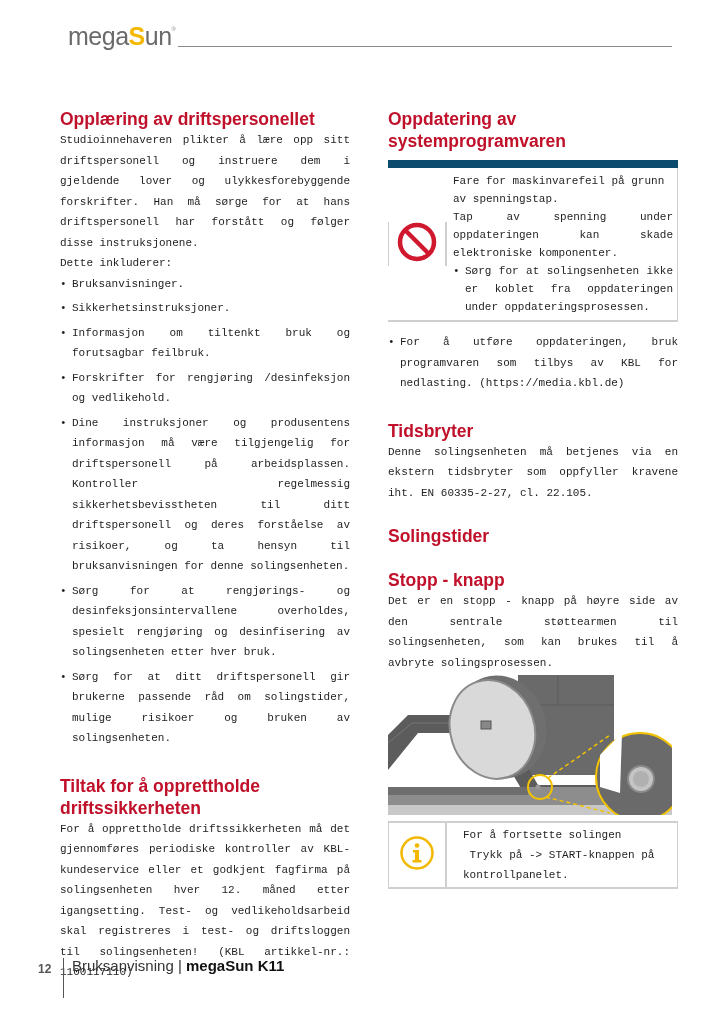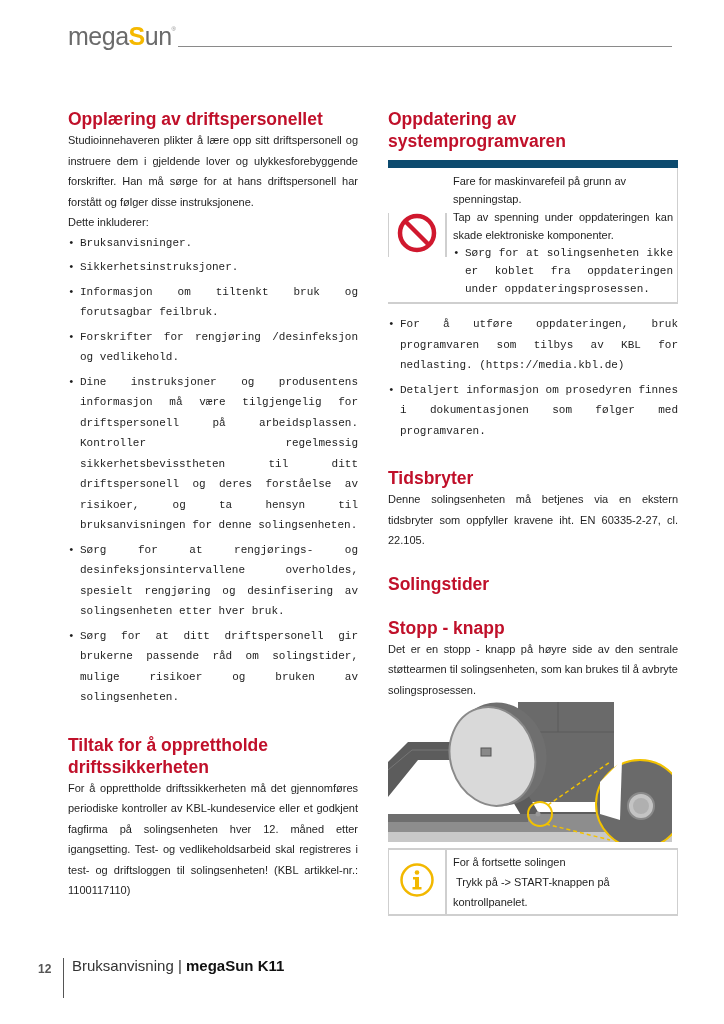--- a/index.html
+++ b/index.html
@@ -4,44 +4,44 @@
 <style>
   html, body { margin: 0; padding: 0; background: #ffffff; }
   body { width: 724px; height: 1024px; position: relative; overflow: hidden; font-family: "Liberation Sans", sans-serif; color: #1e1e1e; }
 
   .logo { position: absolute; left: 68px; top: 24px; font-family: "Liberation Sans", sans-serif; font-size: 25px; color: #6b6b6b; letter-spacing: -0.5px; line-height: 1; }
   .logo .s { color: #f5b800; font-weight: bold; }
   .logo .reg { font-size: 6px; vertical-align: top; position: relative; top: 2px; color: #888; }
   .header-rule { position: absolute; left: 178px; top: 46px; width: 494px; height: 1px; background: #8a8a8a; }
 
   .col { position: absolute; top: 108px; width: 290px; }
-  .col-left { left: 68px; }
+  .col-left { left: 60px; }
   .col-right { left: 388px; }
 
   h2 { color: #c0102a; font-size: 17.5px; font-weight: bold; margin: 0; line-height: 22px; }
-  p { margin: 0; font-size: 11px; line-height: 20.5px; text-align: justify; }
+  p { margin: 0; font-size: 11px; line-height: 20.5px; text-align: justify; font-family: Liberation Mono, monospace; }
 
   ul { list-style: none; margin: 0; padding: 0; font-family: Liberation Mono, monospace; }
   ul li { position: relative; padding-left: 12px; font-size: 11px; line-height: 20.5px; text-align: justify; margin-bottom: 4px; }
   ul li::before { content: "•"; position: absolute; left: 0; top: 0; }
 
   .warn-box { margin-top: 8px; border-top: 8px solid #0c4a6e; border-bottom: 2px solid #cfcfcf; display: flex; align-items: center; }
   .warn-box .iconcell { width: 56px; border-right: 2px solid #cfcfcf; border-left: 1px solid #cfcfcf; display: flex; align-items: center; justify-content: center; }
   .warn-box .textcell { flex: 1; padding: 4px 4px 4px 6px; border-right: 1px solid #cfcfcf; font-size: 11px; line-height: 18px; }
   .warn-box .textcell p { line-height: 18px; }
   .warn-box .textcell ul li { line-height: 18px; margin-bottom: 0; }
 
   .spacer-sm { height: 10px; }
   .spacer-md { height: 22px; }
 
   .figure { margin-top: 2px; width: 284px; height: 140px; position: relative; overflow: hidden; background: #ffffff; }
 
   .info-box { margin-top: 6px; border-top: 2px solid #cfcfcf; border-bottom: 2px solid #cfcfcf; display: flex; }
   .info-box .iconcell { width: 56px; border-right: 2px solid #cfcfcf; border-left: 1px solid #cfcfcf; display: flex; align-items: center; justify-content: center; }
-  .info-box .textcell { flex: 1; padding: 2px 4px 2px 6px; border-right: 1px solid #cfcfcf; }
+  .info-box .textcell { flex: 1; padding: 2px 4px 2px 6px; border-right: 1px solid #cfcfcf; margin-left: 10px; }
   .info-box .textcell p { line-height: 20px; text-align: left; }
 
   .footer-num { position: absolute; left: 38px; top: 962px; font-size: 12px; font-weight: bold; color: #555; }
   .footer-vline { position: absolute; left: 63px; top: 958px; width: 1px; height: 40px; background: #555; }
   .footer-text { position: absolute; left: 72px; top: 957px; font-size: 15px; color: #333; text-align: right; }
   .footer-text b { font-weight: bold; color: #111; }
 </style>
 </head>
 <body>
 
@@ -85,21 +85,20 @@
       <p>Tap av spenning under oppdateringen kan skade elektroniske komponenter.</p>
       <ul>
         <li>Sørg for at solingsenheten ikke er koblet fra oppdateringen under oppdateringsprosessen.</li>
       </ul>
     </div>
   </div>
 
   <div class="spacer-sm"></div>
   <ul>
     <li>For å utføre oppdateringen, bruk programvaren som tilbys av KBL for nedlasting. (https://media.kbl.de)</li>
-    <li>Detaljert informasjon om prosedyren finnes i dokumentasjonen som følger med programvaren.</li>
   </ul>
 
   <div class="spacer-md"></div>
   <h2>Tidsbryter</h2>
   <p>Denne solingsenheten må betjenes via en ekstern tidsbryter som oppfyller kravene iht. EN 60335-2-27, cl. 22.105.</p>
 
   <div class="spacer-md"></div>
   <h2>Solingstider</h2>
 
   <div class="spacer-md"></div>

